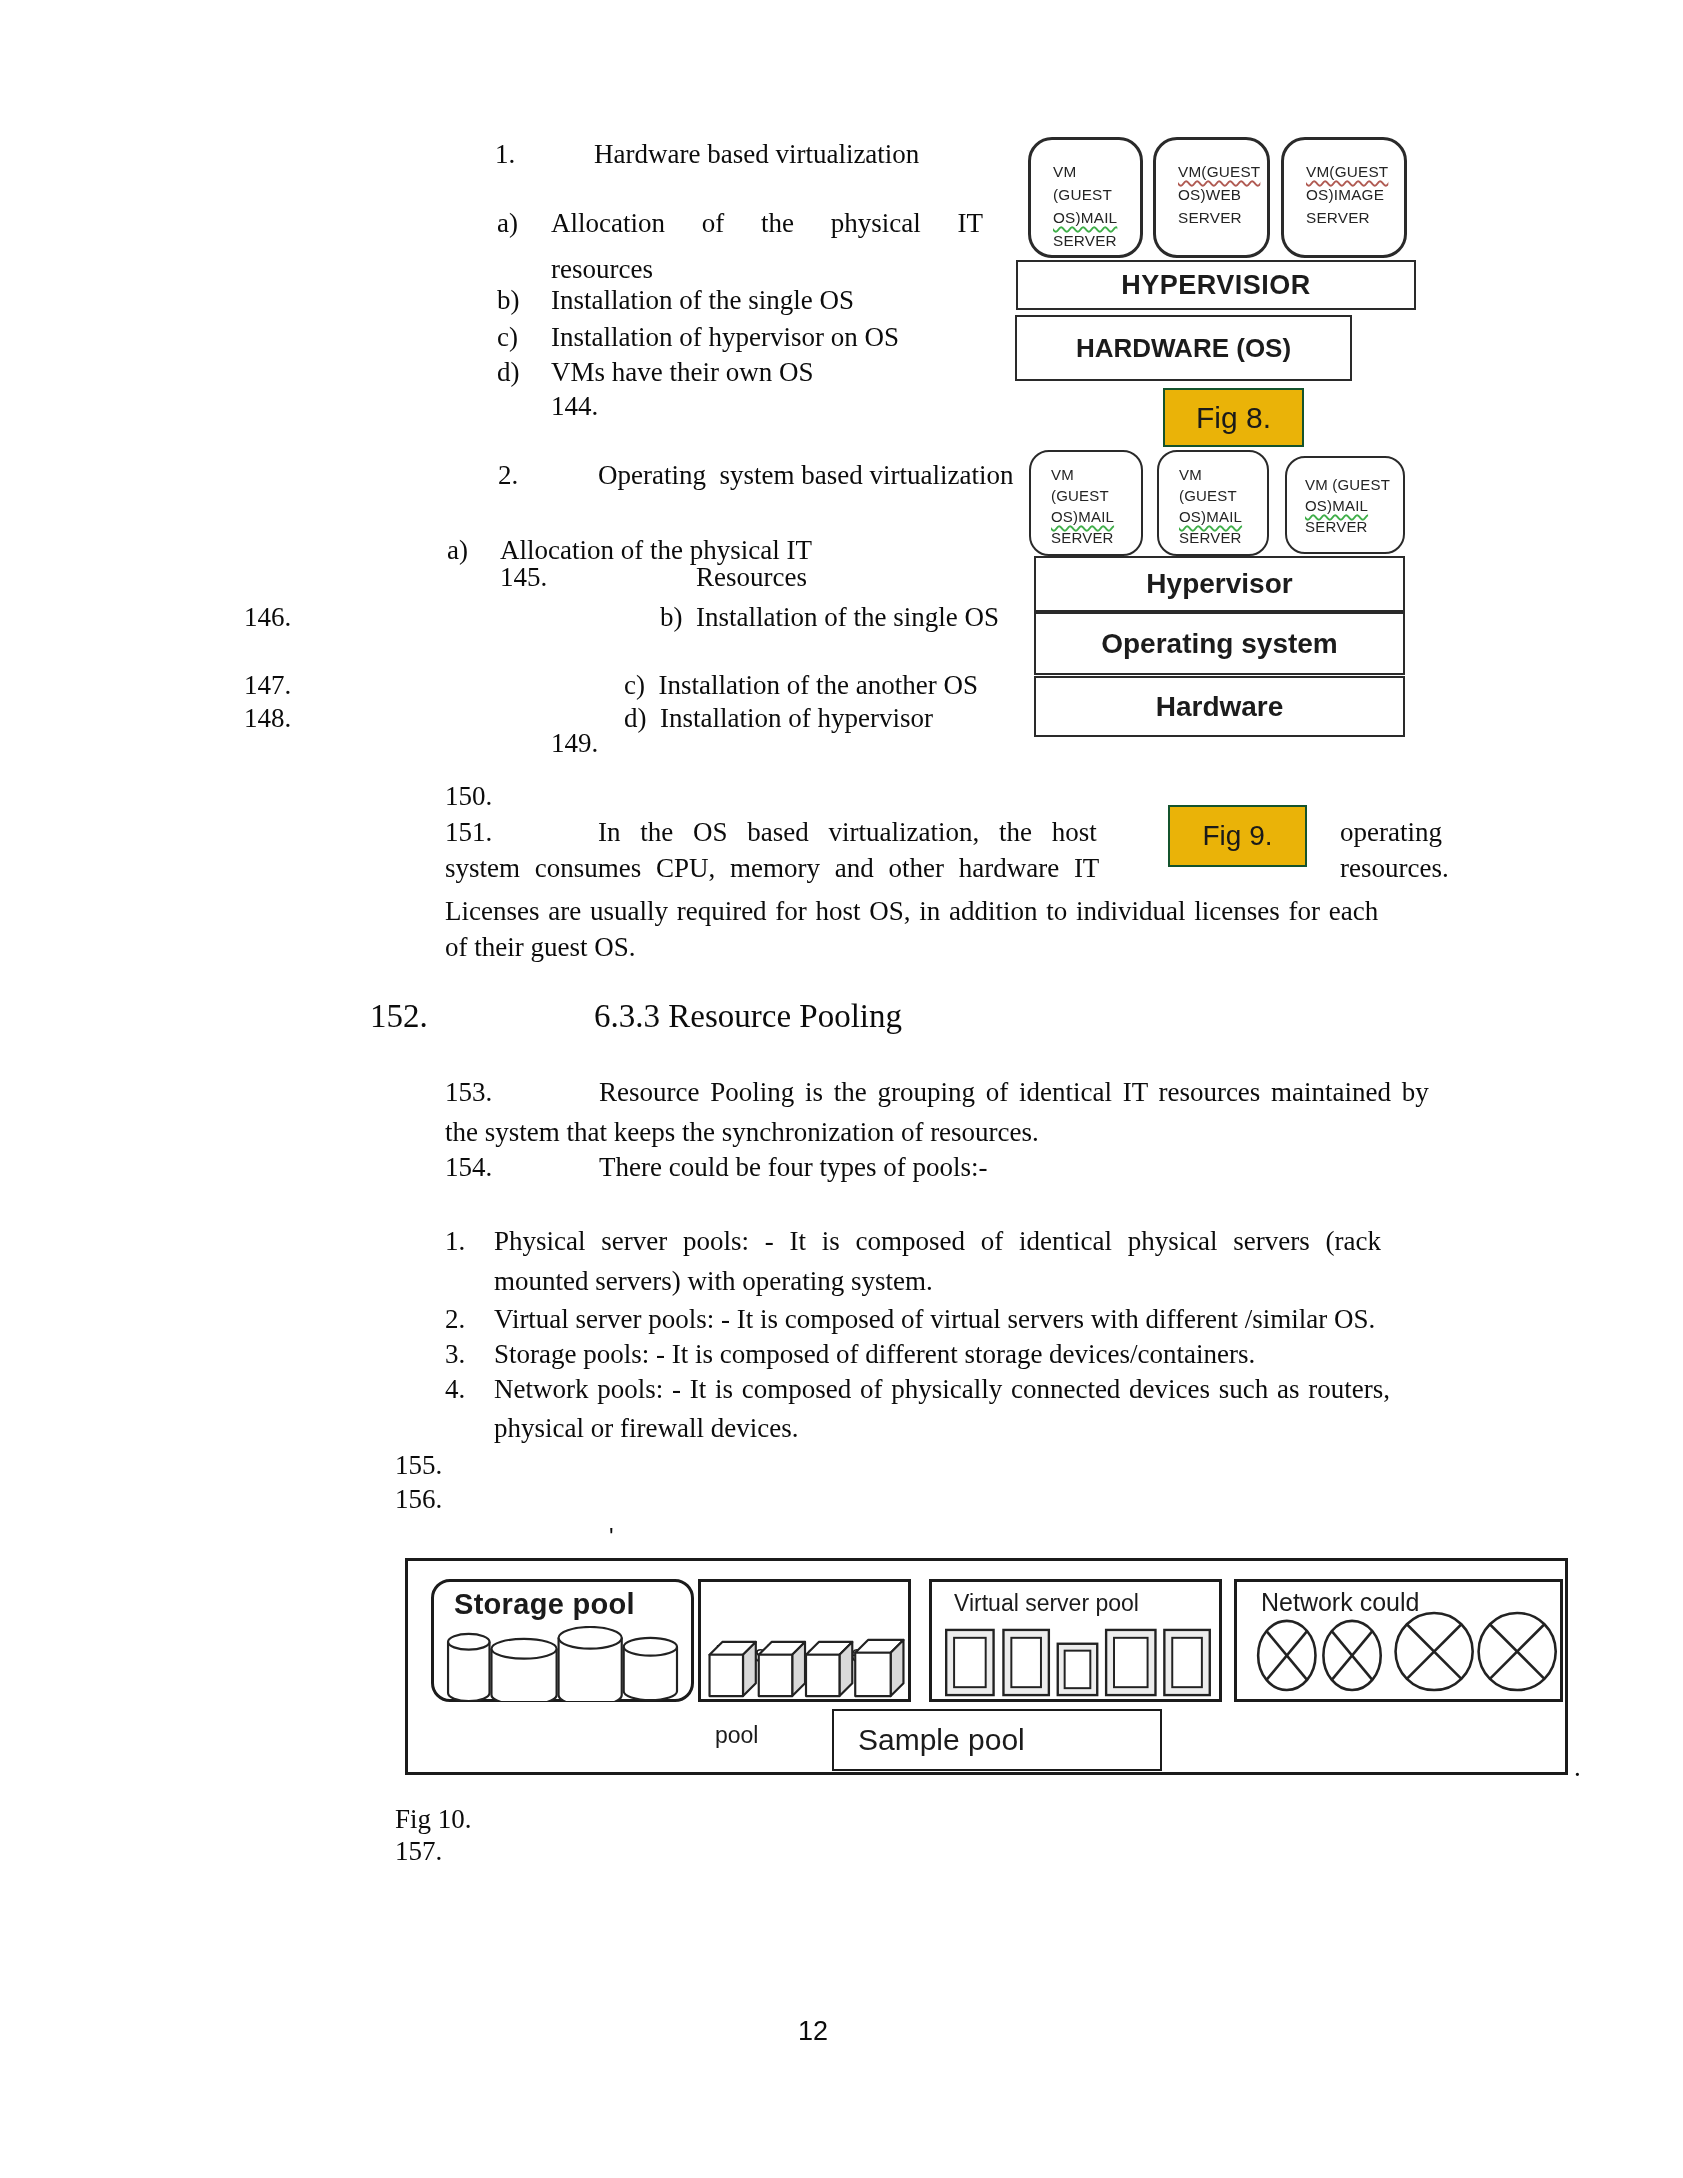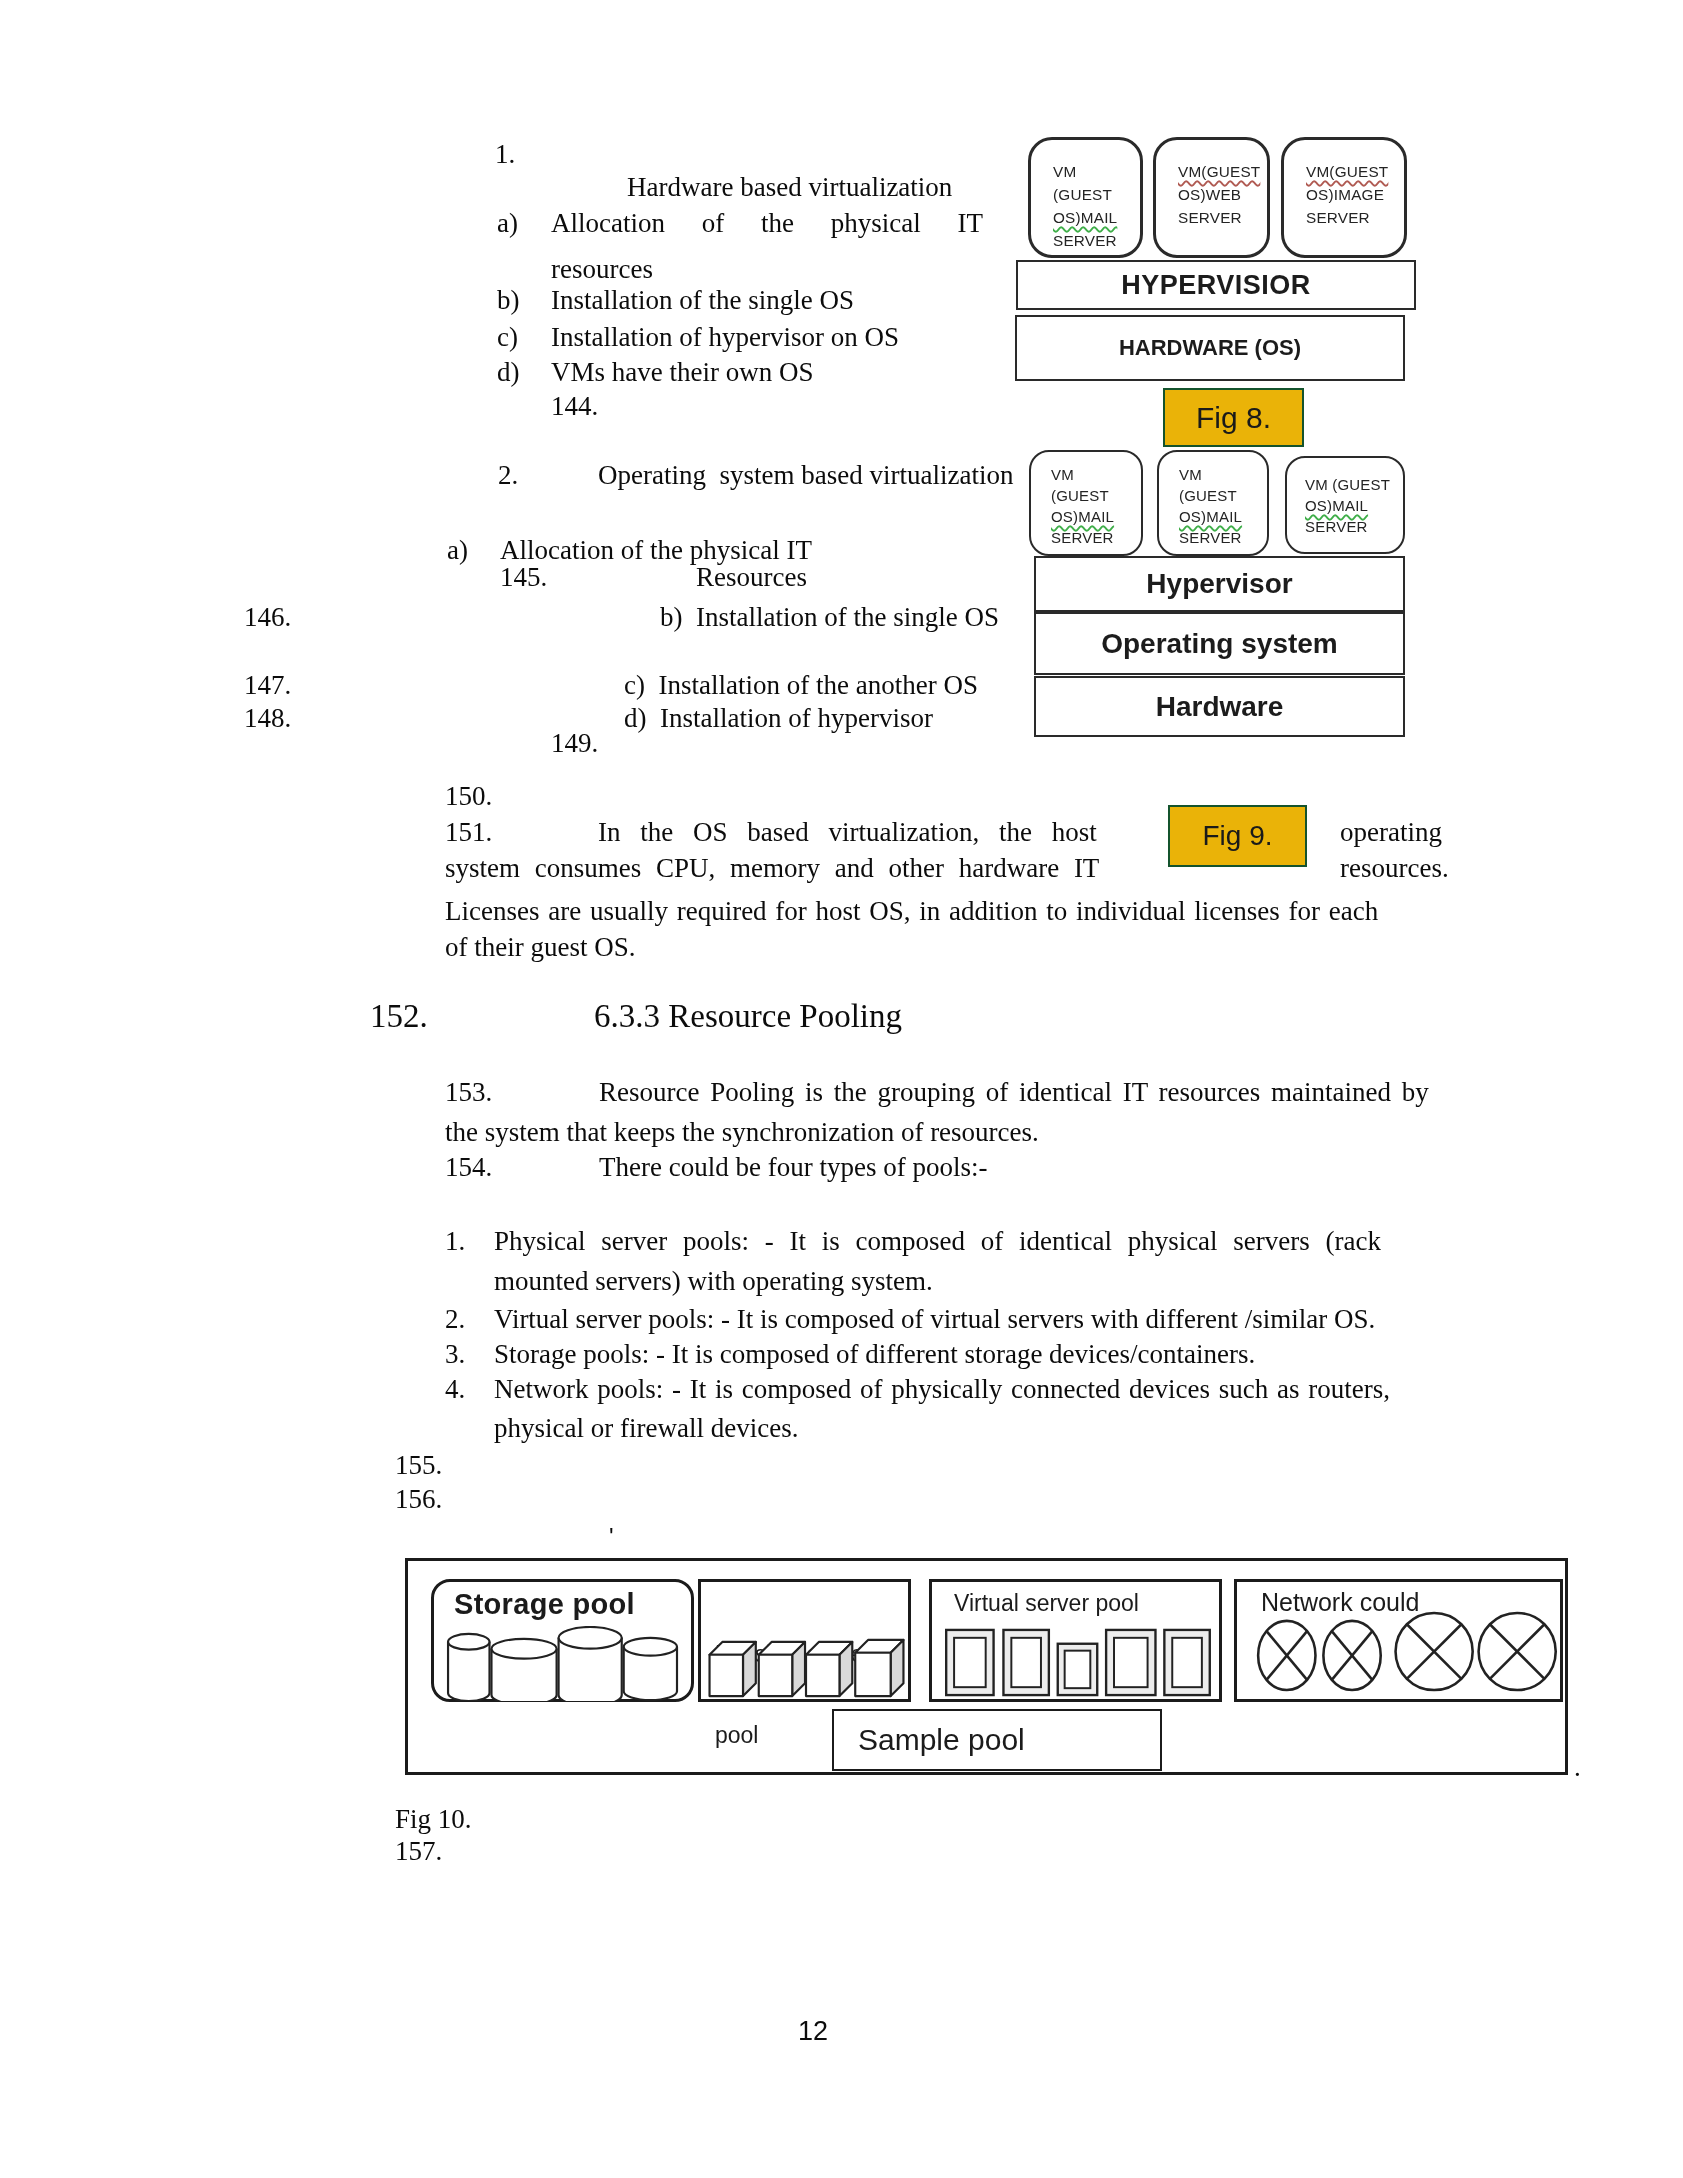--- a/index.html
+++ b/index.html
@@ -35,21 +35,21 @@
   .pool svg{position:absolute;}
   #samplePool{display:flex;align-items:center;border-width:2.5px;}
 </style>
 </head>
 <body>
 
 <div id="page">
 
   <div id="text-layer">
       <div class="tl" style="left: 495px; top: 139px;">1.</div>
-      <div class="tl" style="left: 627px; top: 139px; margin-top: 33px;">Hardware based virtualization</div>
+      <div class="tl" style="left: 594px; top: 139px;">Hardware based virtualization</div>
       <div class="tl" style="left: 497px; top: 208px;">a)</div>
       <div class="tl" style="left: 551px; top: 208px; word-spacing: 30px;">Allocation of the physical IT</div>
       <div class="tl" style="left: 551px; top: 254px;">resources</div>
       <div class="tl" style="left: 497px; top: 285px;">b)</div>
       <div class="tl" style="left: 551px; top: 285px;">Installation of the single OS</div>
       <div class="tl" style="left: 497px; top: 322px;">c)</div>
       <div class="tl" style="left: 551px; top: 322px;">Installation of hypervisor on OS</div>
       <div class="tl" style="left: 497px; top: 357px;">d)</div>
       <div class="tl" style="left: 551px; top: 357px;">VMs have their own OS</div>
       <div class="tl" style="left: 551px; top: 391px;">144.</div>
@@ -112,21 +112,21 @@
       <span class="vml">SERVER</span>
     </div>
     <div class="vmbox" style="left:269px;top:8px;width:126px;height:121px;padding:20px 4px 0 22px;">
       <span class="vml sq-red">VM(GUEST</span>
       <span class="vml">OS)IMAGE</span>
       <span class="vml">SERVER</span>
     </div>
     <div class="bar" style="left:4px;top:131px;width:400px;height:50px;font-size:27px;font-weight:700;letter-spacing:0.5px;">
       <span>HYPERVISIOR</span>
     </div>
-    <div class="bar" style="left:3px;top:186px;width:390px;height:66px;font-size:22px;font-weight:600;">
+    <div class="bar" style="left:3px;top:186px;width:337px;height:66px;font-size:26px;font-weight:600;">
       <span>HARDWARE (OS)</span>
     </div>
   </div>
   <div class="capbox" style="left:1163px;top:388px;width:141px;height:59px;font-size:30px;">
     <span>Fig 8.</span>
   </div>
 
   <div class="figure" style="left:1025px;top:447px;width:381px;height:292px;">
     <div class="vmbox vmbox9" style="left:4px;top:3px;width:114px;height:106px;padding:12px 2px 0 20px;">
       <span class="vml">VM</span>

